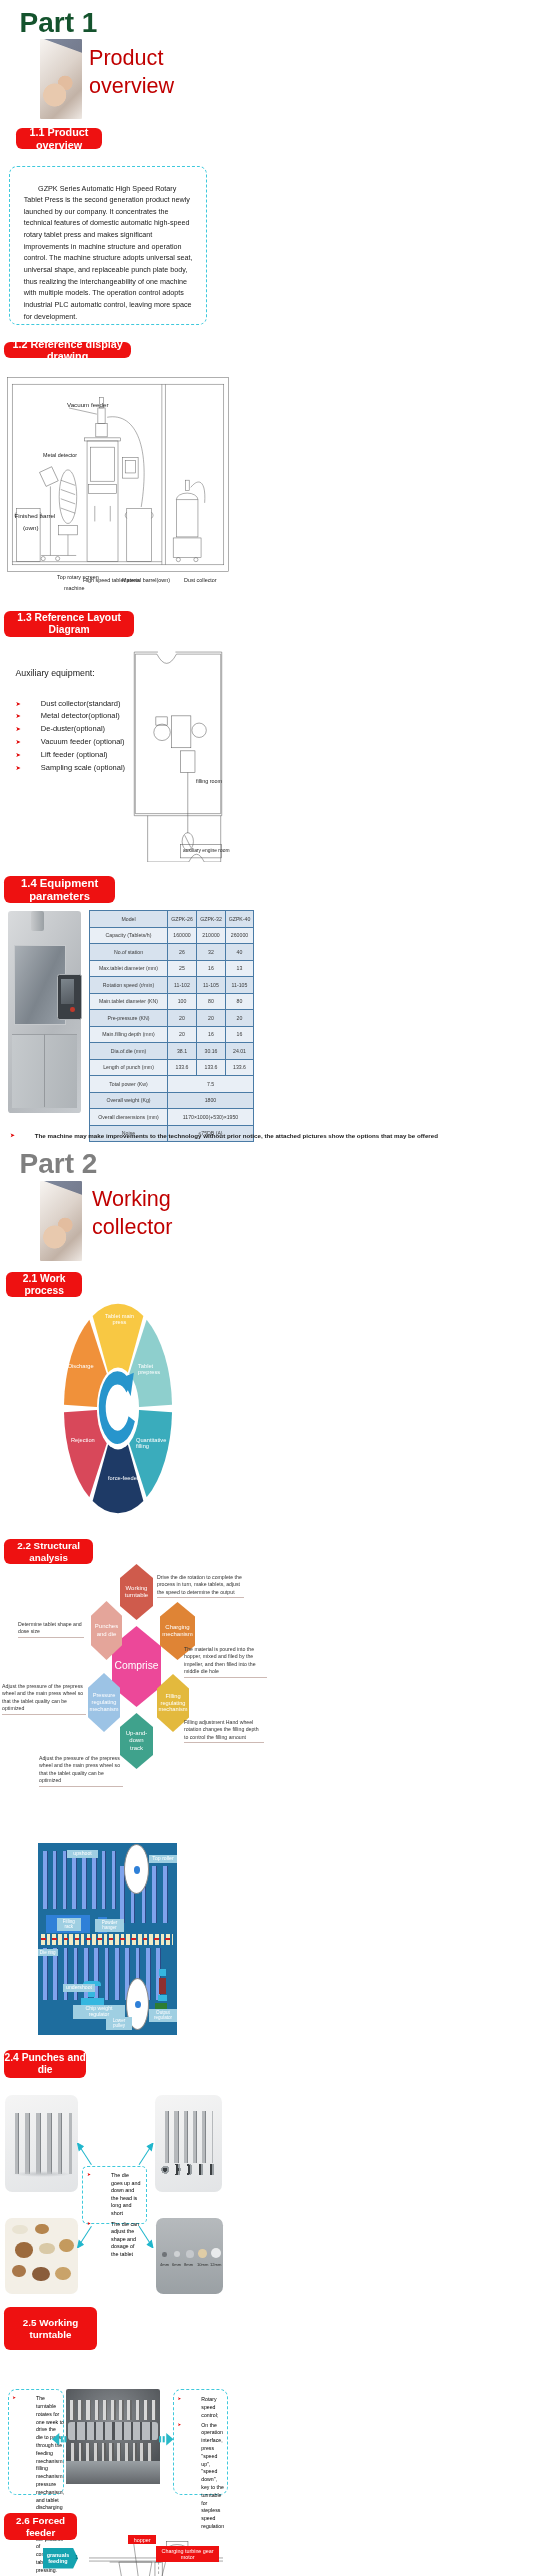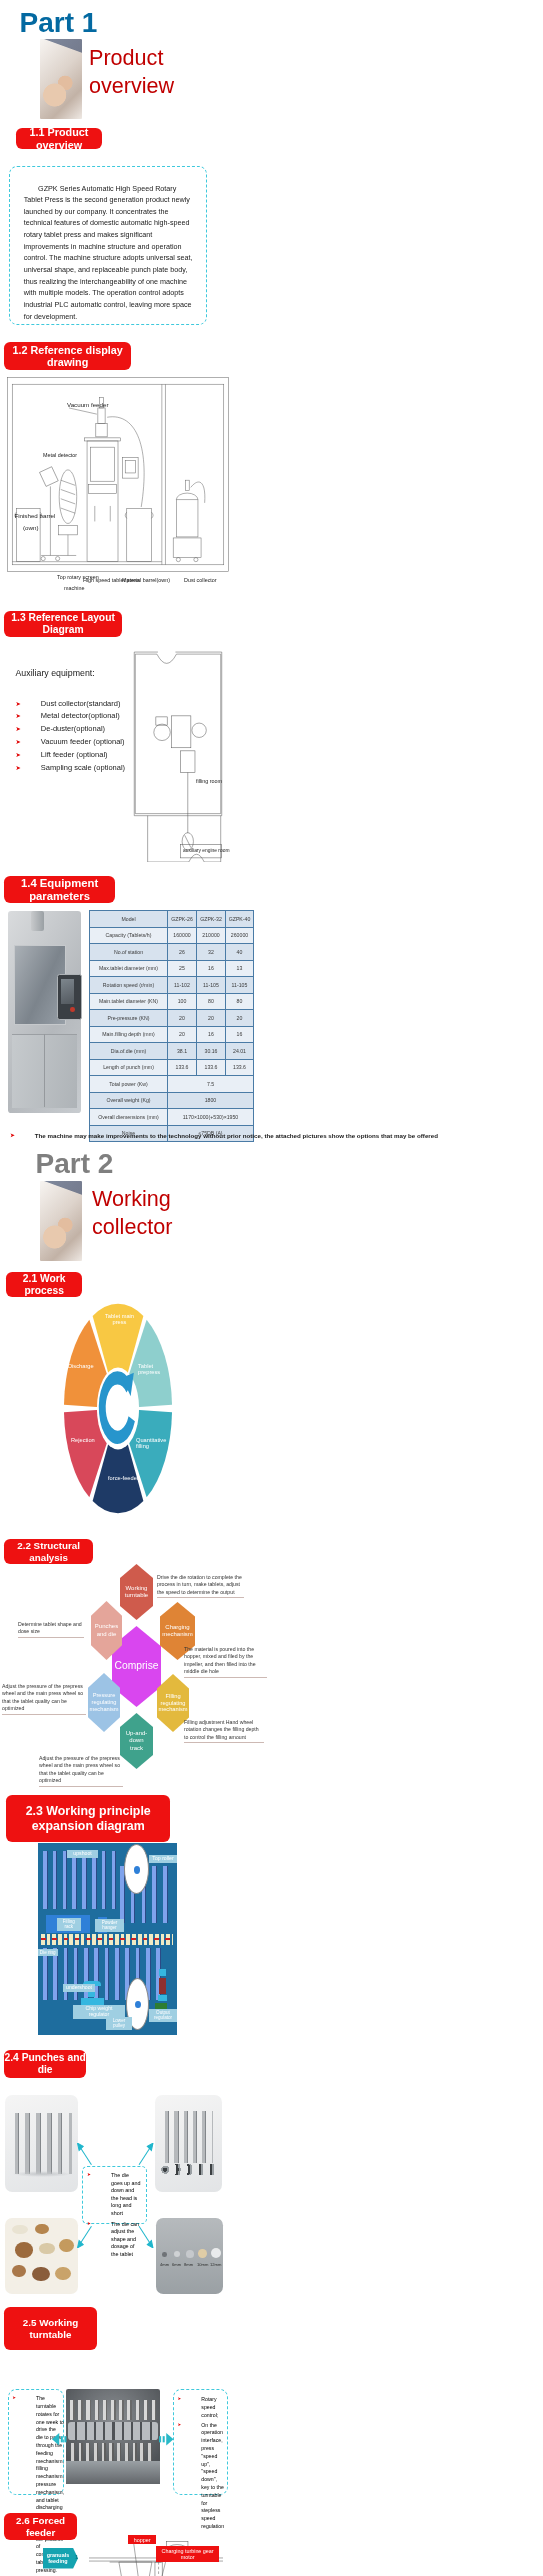--- a/index.html
+++ b/index.html
@@ -28,30 +28,30 @@
     linear-gradient(200deg,rgba(30,50,90,.55) 0 14%,rgba(30,50,90,0) 15%),
     radial-gradient(circle at 35% 70%,#e8c9ae 0 18%,rgba(0,0,0,0) 19%),
     radial-gradient(circle at 60% 55%,#e3bd9f 0 14%,rgba(0,0,0,0) 15%),
     linear-gradient(135deg,#f7f4f1,#ddd3cb 45%,#c2b2a6 75%,#efe9e4);}
 </style>
 </head>
 <body>
 
 <div id="page">
 
-  <div class="txt" style="left:19.6px;top:7.2px;font-size:28px;font-weight:bold;color:#0369a1;">Part 1</div>
+  <div class="txt" style="left:19.6px;top:7.2px;font-size:28px;font-weight:bold;color:#14532d;">Part 1</div>
   <div class="hands" style="left:40px;top:39px;width:42px;height:80px;"></div>
   <div class="txt" style="left:89px;top:44px;width:82px;font-size:21.6px;color:#c00000;line-height:1.3;">Product overview</div>
 
   <div class="badge" style="left:16px;top:128px;width:86px;height:21px;font-size:10.8px;">1.1 Product overview</div>
   <div class="dash" style="left:9.3px;top:166px;width:198px;height:159px;">
     <div style="padding:15.5px 13.4px;font-size:7.2px;line-height:1.62;color:#1a1a1a;text-indent:2em;">GZPK Series Automatic High Speed Rotary Tablet Press is the second generation product newly launched by our company. It concentrates the technical features of domestic automatic high-speed rotary tablet press and makes significant improvements in machine structure and operation control. The machine structure adopts universal seat, universal shape, and replaceable punch plate body, thus realizing the interchangeability of one machine with multiple models. The operation control adopts industrial PLC automatic control, leaving more space for development.</div>
   </div>
 
-  <div class="badge" style="left:4.1px;top:342px;width:127px;height:28px;font-size:10.8px;">1.2 Reference display drawing</div>
+  <div class="badge" style="left:4.1px;top:342px;width:127px;height:16px;font-size:10.8px;">1.2 Reference display drawing</div>
   <svg class="line" style="left:6.7px;top:377px;" width="222" height="195" viewBox="0 0 430 378" fill="none" stroke="#666" stroke-width="1">
     <rect x="1" y="1" width="428" height="376"></rect>
     <rect x="10" y="14" width="410" height="350"></rect>
     <line x1="300" y1="14" x2="300" y2="364"></line>
       <line x1="307" y1="14" x2="307" y2="364"></line>
     <rect x="179" y="40" width="8" height="20"></rect>
       <rect x="176" y="60" width="14" height="30"></rect>
       <rect x="172" y="90" width="22" height="26"></rect>
     <line x1="120" y1="60" x2="174" y2="72"></line>
     <path d="M194,78 C 252,68 278,140 260,252"></path>
@@ -92,21 +92,21 @@
   <div class="txt" style="left:67px;top:401px;font-size:6.2px;">Vacuum feeder</div>
   <div class="txt" style="left:43px;top:452px;font-size:5.4px;">Metal detector</div>
   <div class="txt" style="left:14.4px;top:512px;font-size:6.2px;">Finished barrel</div>
   <div class="txt" style="left:23px;top:524px;font-size:6.2px;">(own)</div>
   <div class="txt" style="left:57px;top:574px;font-size:5.4px;">Top rotary screen</div>
   <div class="txt" style="left:64px;top:585px;font-size:5.4px;">machine</div>
   <div class="txt" style="left:83px;top:577px;font-size:5.4px;">High speed tablet press</div>
   <div class="txt" style="left:122px;top:577px;font-size:5.4px;">Material barrel(own)</div>
   <div class="txt" style="left:184px;top:577px;font-size:5.4px;">Dust collector</div>
 
-  <div class="badge" style="left:4.1px;top:611px;width:118px;height:26px;font-size:10.3px;">1.3 Reference Layout Diagram</div>
+  <div class="badge" style="left:4.1px;top:611px;width:130px;height:26px;font-size:10.3px;">1.3 Reference Layout Diagram</div>
   <div class="txt" style="left:15.5px;top:668px;font-size:8.8px;color:#1a1a1a;">Auxiliary equipment:</div>
   <div class="txt b" style="left:15.5px;top:699px;font-size:7.5px;">
       <span class="arr">➤</span>
       <span>Dust collector(standard)</span>
     </div>
   <div class="txt b" style="left:15.5px;top:711px;font-size:7.5px;">
       <span class="arr">➤</span>
       <span>Metal detector(optional)</span>
     </div>
   <div class="txt b" style="left:15.5px;top:724px;font-size:7.5px;">
@@ -243,21 +243,21 @@
           <td>Noise</td>
           <td colspan="3">≤75DB (A)</td>
         </tr>
     </tbody>
   </table>
   <div class="txt b" style="left:10.3px;top:1132px;width:520px;font-size:6.2px;font-weight:bold;color:#1a1a1a;">
       <span class="arr">➤</span>
       <span>The machine may make improvements to the technology without prior notice, the attached pictures show the options that may be offered</span>
     </div>
 
-  <div class="txt" style="left:19.6px;top:1148px;font-size:28px;font-weight:bold;color:#7f7f7f;margin-left:16px;">Part 2</div>
+  <div class="txt" style="left:19.6px;top:1148px;font-size:28px;font-weight:bold;color:#7f7f7f;">Part 2</div>
   <div class="hands" style="left:40px;top:1181px;width:42px;height:80px;"></div>
   <div class="txt" style="left:92px;top:1185px;width:90px;font-size:21.6px;color:#c00000;line-height:1.3;">Working collector</div>
 
   <div class="badge" style="left:6.2px;top:1272px;width:76px;height:25px;font-size:10.3px;">2.1 Work process</div>
   <svg class="line" style="left:60px;top:1296px;" width="116" height="225" viewBox="0 0 440 440" preserveAspectRatio="none">
     <path d="M220,220 L123.8,39 A205,205 0 0 1 316.2,39 Z" fill="#f8c843"></path>
     <path d="M220,220 L328.6,46.2 A205,205 0 0 1 424.9,212.8 Z" fill="#8ecfcd"></path>
     <path d="M220,220 L424.9,227.2 A205,205 0 0 1 328.6,393.8 Z" fill="#3aacbc"></path>
     <path d="M220,220 L316.2,401 A205,205 0 0 1 123.8,401 Z" fill="#1e3a66"></path>
     <path d="M220,220 L111.4,393.8 A205,205 0 0 1 15.1,227.2 Z" fill="#d8485a"></path>
@@ -267,36 +267,34 @@
     <polygon points="236,160 280,150 268,196" fill="#2795cc"></polygon>
   </svg>
   <div class="txt" style="left:100px;top:1313px;width:39px;font-size:5.7px;color:#fff;text-align:center;">Tablet main press</div>
   <div class="txt" style="left:138px;top:1363px;width:37px;font-size:5.7px;color:#fff;">Tablet prepress</div>
   <div class="txt" style="left:136px;top:1437px;width:40px;font-size:5.7px;color:#fff;">Quantitative filling</div>
   <div class="txt" style="left:108px;top:1475px;width:32px;font-size:5.7px;color:#fff;text-align:center;">force-feeded</div>
   <div class="txt" style="left:71px;top:1437px;width:24px;font-size:5.7px;color:#fff;">Rejection</div>
   <div class="txt" style="left:68px;top:1363px;width:26px;font-size:5.7px;color:#fff;">Discharge</div>
 
   <div class="badge" style="left:4.1px;top:1539px;width:89px;height:25px;font-size:9.8px;">2.2 Structural analysis</div>
-  <div class="hex" style="left:112px;top:1626px;width:49px;height:81px;background:#d946ef;font-size:10.3px;">Comprise</div>
+  <div class="hex" style="left:112px;top:1626px;width:49px;height:81px;background:#ec4899;font-size:10.3px;">Comprise</div>
   <div class="hex" style="left:120px;top:1564px;width:33px;height:56px;background:#cf5b4c;font-size:6px;">Working turntable</div>
   <div class="hex" style="left:160px;top:1602px;width:35px;height:58px;background:#df8435;font-size:6px;">Charging mechanism</div>
   <div class="hex" style="left:157px;top:1674px;width:32px;height:58px;background:#e3b93d;font-size:5.7px;">FIlling regulating mechanism</div>
   <div class="hex" style="left:120px;top:1713px;width:33px;height:56px;background:#3fa28c;font-size:6px;">Up-and-down track</div>
   <div class="hex" style="left:88px;top:1673px;width:32px;height:59px;background:#9cc3e5;font-size:5.7px;">Pressure regulating mechanism</div>
   <div class="hex" style="left:91px;top:1601px;width:31px;height:59px;background:#e4a59a;font-size:6px;">Punches and die</div>
   <div class="ann" style="left:157px;top:1574px;width:87px;">Drive the die rotation to complete the process in turn, make tablets, adjust the speed to determine the output</div>
   <div class="ann" style="left:18px;top:1621px;width:66px;">Determine tablet shape and dose size</div>
   <div class="ann" style="left:184px;top:1646px;width:83px;">The material is poured into the hopper, mixed and filed by the impeller, and then filled into the middle die hole</div>
   <div class="ann" style="left:2.1px;top:1683px;width:84px;">Adjust the pressure of the prepress wheel and the main press wheel so that the tablet quality can be optimized</div>
   <div class="ann" style="left:184px;top:1719px;width:80px;">Filling adjustment Hand wheel rotation changes the filling depth to control the filling amount</div>
   <div class="ann" style="left:39px;top:1755px;width:84px;">Adjust the pressure of the prepress wheel and the main press wheel so that the tablet quality can be optimized</div>
 
-  <div class="badge pre" style="left:6.2px;top:1795px;width:164px;height:47px;font-size:12.4px;">2.3 Working principle
-expansion diagram</div>
   <div class="abs" style="left:38px;top:1843px;width:139px;height:192px;background:#1e6d9e;">
     <div class="abs" style="left:5.2px;top:8.2px;width:77px;height:58px;background-image:repeating-linear-gradient(90deg,#7fa3ec 0 3.6px,#2b4a86 3.6px 4.6px,rgba(0,0,0,0) 4.6px 9.8px);"></div>
     <div class="abs" style="left:82px;top:23px;width:52px;height:57px;background-image:repeating-linear-gradient(90deg,#7fa3ec 0 3.6px,#2b4a86 3.6px 4.6px,rgba(0,0,0,0) 4.6px 10.8px);"></div>
     <div class="abs" style="left:8.2px;top:72px;width:44px;height:17.5px;background:#2f80d8;"></div>
     <div class="abs" style="left:60px;top:74px;width:9.3px;height:15.5px;background:#2f80d8;"></div>
     <div class="abs" style="left:3.1px;top:91px;width:132px;height:11.3px;background-image:repeating-linear-gradient(90deg,#f0ebc4 0 3.6px,rgba(0,0,0,0) 3.6px 5.7px);"></div>
     <div class="abs" style="left:3.1px;top:95px;width:132px;height:2.1px;background-image:repeating-linear-gradient(90deg,#d02020 0 4.6px,rgba(0,0,0,0) 4.6px 11.3px);"></div>
     <div class="abs" style="left:5.2px;top:105px;width:124px;height:52px;background-image:repeating-linear-gradient(90deg,#7fa3ec 0 3.6px,#2b4a86 3.6px 4.6px,rgba(0,0,0,0) 4.6px 10.3px);"></div>
     <div class="ell" style="left:86px;top:1px;width:25px;height:50px;border-color:#888;">
       <div class="abs" style="left:8.8px;top:20.6px;width:6.7px;height:8.2px;border-radius:50%;background:#2f80d8;"></div>

